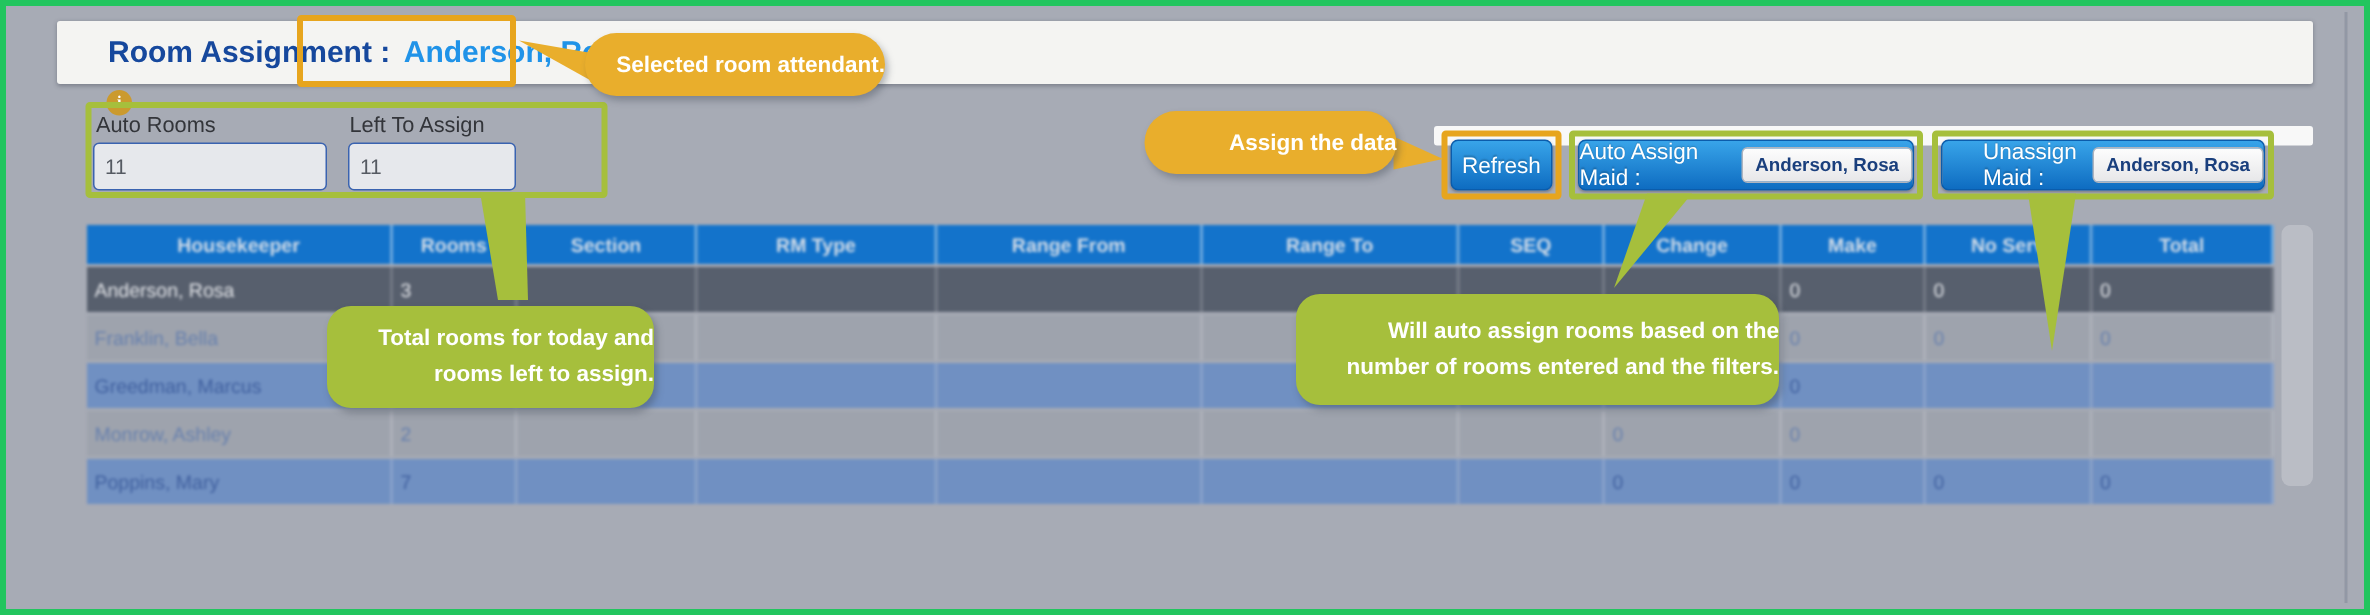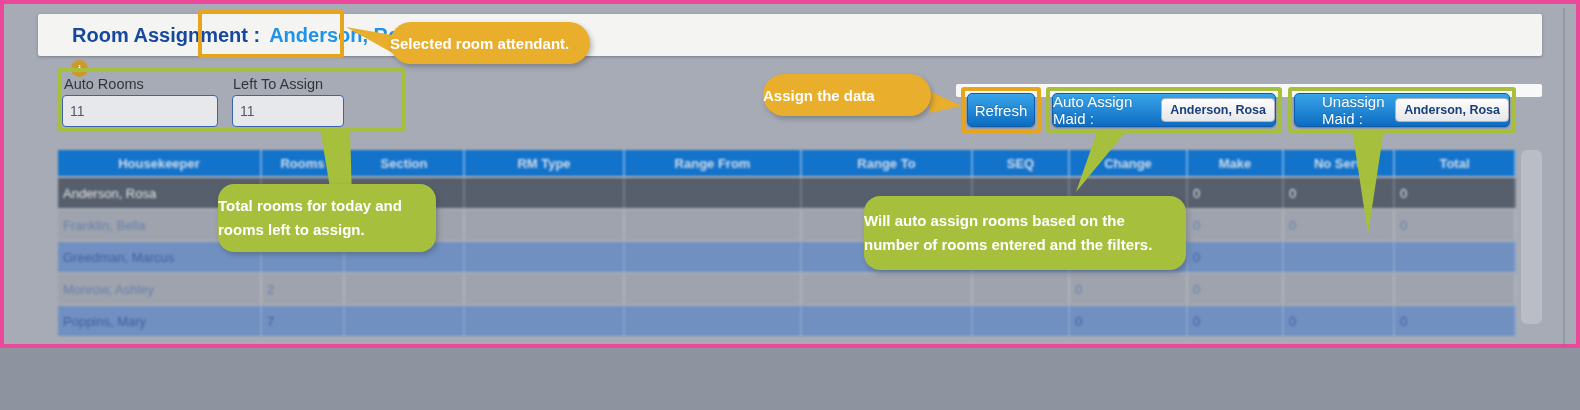--- a/index.html
+++ b/index.html
@@ -1,16 +1,16 @@
 <!DOCTYPE html>
 <html><head>
 <meta charset="utf-8">
 <style>
   html,body{margin:0;padding:0;background:#8e93a0;font-family:"Liberation Sans",sans-serif;}
-  .canvas{position:relative;width:1580px;height:348px;background:#ec4899;overflow:hidden;}
+  .canvas{position:relative;width:1580px;height:410px;background:#22c55e;overflow:hidden;}
   .bg{position:absolute;left:4px;top:4px;right:4px;bottom:4px;background:#a7abb5;}
   .abs{position:absolute;box-sizing:border-box;}
 
   
   .titlebar{left:38px;top:14px;width:1504px;height:42px;background:#f4f4f2;border-radius:2px;
             box-shadow:0 1px 3px rgba(40,45,60,.35);z-index:10;display:flex;align-items:center;padding-left:34px;}
   .title-main{font-size:20px;font-weight:bold;color:#16489d;}
   .title-name{font-size:20px;font-weight:bold;color:#2093e8;margin-left:9px;}
 
   
@@ -54,27 +54,27 @@
                 border-right:2px solid rgba(240,244,250,.4);overflow:hidden;white-space:nowrap;}
   table.grid td{height:28px;font-size:13px;padding-left:5px;border-right:2px solid rgba(255,255,255,.16);
                 overflow:hidden;white-space:nowrap;}
   tr.row-dark td{background:#575f6d;color:#e3e5e9;}
   tr.row-gray td{background:#9ea3ad;color:#6780ae;}
   tr.row-blue td{background:#7090c2;color:#40609f;}
   .scroll-strip{left:1521px;top:150px;width:21px;height:174px;background:rgba(255,255,255,.22);border-radius:6px;z-index:6;}
   .edge-line{left:1563px;top:8px;width:2px;height:394px;background:rgba(110,118,134,.35);z-index:6;}
 
   
-  .callout{z-index:50;color:#fff;font-weight:bold;text-align:left;
+  .callout{z-index:50;color:#fff;font-weight:bold;text-align:right;
            box-shadow:2px 3px 5px rgba(55,62,75,.35);display:flex;flex-direction:column;justify-content:center;}
   .callout.yellow{background:#e9ae2c;border-radius:21px;font-size:15px;}
   .callout.green{background:#a6bf3c;border-radius:16px;font-size:15px;line-height:24px;}
   .co-attendant{left:390px;top:22px;width:200px;height:42px;}
   .co-refresh{left:763px;top:74px;width:168px;height:42px;}
-  .co-totals{left:218px;top:184px;width:218px;height:68px;}
+  .co-totals{left:218px;top:204px;width:218px;height:68px;}
   .co-auto{left:864px;top:196px;width:322px;height:74px;}
   .co-unassign{left:1233px;top:228px;width:258px;height:68px;}
 
   .stems{left:0;top:0;width:1580px;height:410px;z-index:40;pointer-events:none;}
 </style>
 </head>
 <body>
 
 <div class="canvas">
   <div class="bg abs"></div>

